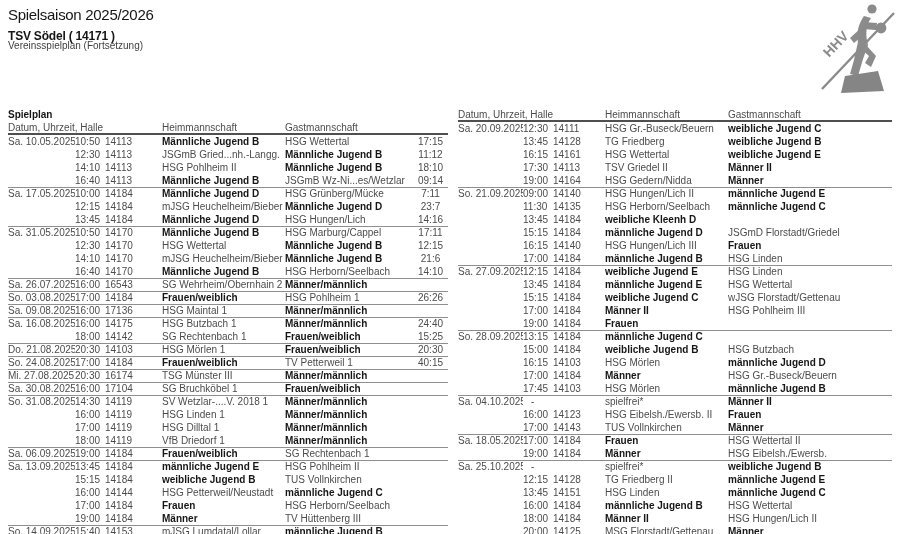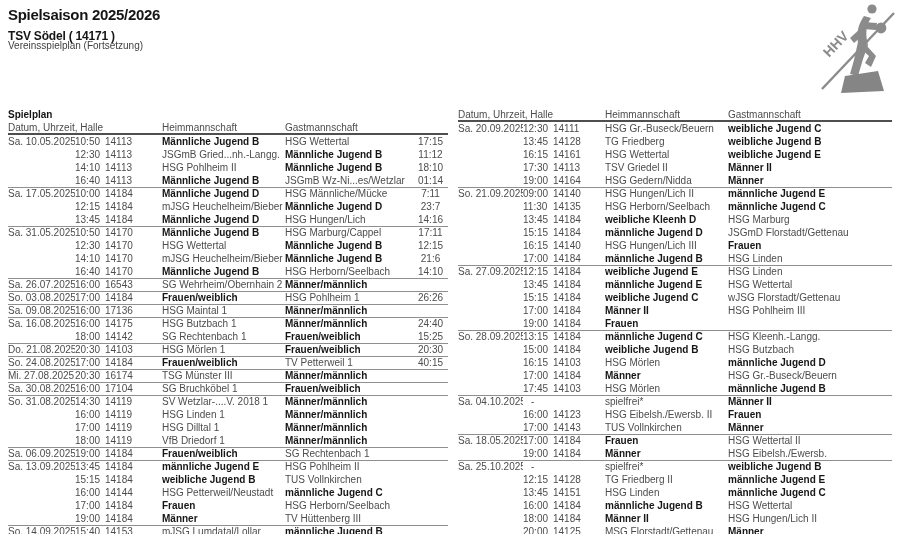--- a/index.html
+++ b/index.html
@@ -1,19 +1,19 @@
 <!DOCTYPE html>
 <html><head>
 <meta charset="utf-8">
 <style>
   * { margin:0; padding:0; box-sizing:border-box; }
   html,body { width:900px; height:534px; background:#fff; }
   body { font-family:"Liberation Sans", sans-serif; color:#4c4c4c; position:relative; overflow:hidden; }
 
-  .doc-title { position:absolute; left:8px; top:6px; font-size:15px; font-weight:bold; color:#151515; letter-spacing:-0.3px; }
+  .doc-title { position:absolute; left:8px; top:6px; font-size:15px; font-weight:normal; color:#151515; letter-spacing:-0.3px; }
   .doc-club { position:absolute; left:8px; top:29px; font-size:12px; font-weight:bold; color:#151515; letter-spacing:-0.2px; }
   .doc-plan { position:absolute; left:8px; top:40px; font-size:10px; color:#3f3f3f; }
 
   .logo { position:absolute; right:3px; top:0; width:76px; height:95px; }
 
   .tbl { position:absolute; top:108px; font-size:10px; }
   .tbl-left  { left:8px;  width:440px; }
   .tbl-right { left:458px; width:434px; }
 
   .section-title { height:13px; line-height:13px; font-weight:bold; color:#151515; }
@@ -90,30 +90,30 @@
           <span class="c">HSG Pohlheim II</span>
           <span class="c b">Männliche Jugend B</span>
           <span class="c score">18:10</span>
         </div>
         <div class="row">
           <span class="c"></span>
           <span class="c">16:40</span>
           <span class="c">14113</span>
           <span class="c b">Männliche Jugend B</span>
           <span class="c">JSGmB Wz-Ni...es/Wetzlar</span>
-          <span class="c score">01:14</span>
+          <span class="c score">09:14</span>
         </div>
       </div>
       <div class="group">
         <div class="row">
           <span class="c">Sa. 17.05.2025</span>
           <span class="c">10:00</span>
           <span class="c">14184</span>
           <span class="c b">Männliche Jugend D</span>
-          <span class="c">HSG Männliche/Mücke</span>
+          <span class="c">HSG Grünberg/Mücke</span>
           <span class="c score">7:11</span>
         </div>
         <div class="row">
           <span class="c"></span>
           <span class="c">12:15</span>
           <span class="c">14184</span>
           <span class="c">mJSG Heuchelheim/Bieber</span>
           <span class="c b">Männliche Jugend D</span>
           <span class="c score">23:7</span>
         </div>
@@ -404,28 +404,27 @@
           <span class="c">11:30</span>
           <span class="c">14135</span>
           <span class="c">HSG Herborn/Seelbach</span>
           <span class="c b">männliche Jugend C</span>
         </div>
         <div class="row">
           <span class="c"></span>
           <span class="c">13:45</span>
           <span class="c">14184</span>
           <span class="c b">weibliche Kleenh D</span>
-          <span class="c">HSG Marburg</span>
         </div>
         <div class="row">
           <span class="c"></span>
           <span class="c">15:15</span>
           <span class="c">14184</span>
           <span class="c b">männliche Jugend D</span>
-          <span class="c">JSGmD Florstadt/Gettenau</span>
+          <span class="c">JSGmD Florstadt/Griedel</span>
         </div>
         <div class="row">
           <span class="c"></span>
           <span class="c">16:15</span>
           <span class="c">14140</span>
           <span class="c">HSG Hungen/Lich III</span>
           <span class="c b">Frauen</span>
         </div>
         <div class="row">
           <span class="c"></span>
@@ -470,21 +469,20 @@
           <span class="c">14184</span>
           <span class="c b">Frauen</span>
         </div>
       </div>
       <div class="group">
         <div class="row">
           <span class="c">So. 28.09.2025</span>
           <span class="c">13:15</span>
           <span class="c">14184</span>
           <span class="c b">männliche Jugend C</span>
-          <span class="c">HSG Kleenh.-Langg.</span>
         </div>
         <div class="row">
           <span class="c"></span>
           <span class="c">15:00</span>
           <span class="c">14184</span>
           <span class="c b">weibliche Jugend B</span>
           <span class="c">HSG Butzbach</span>
         </div>
         <div class="row">
           <span class="c"></span>

